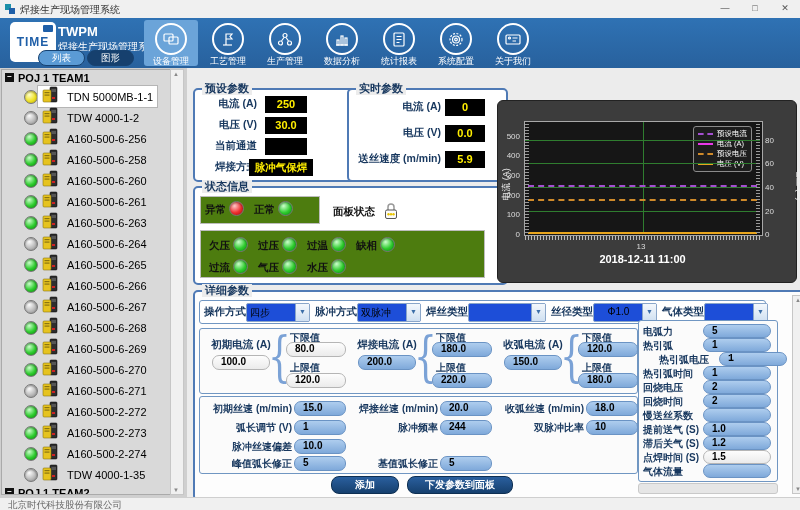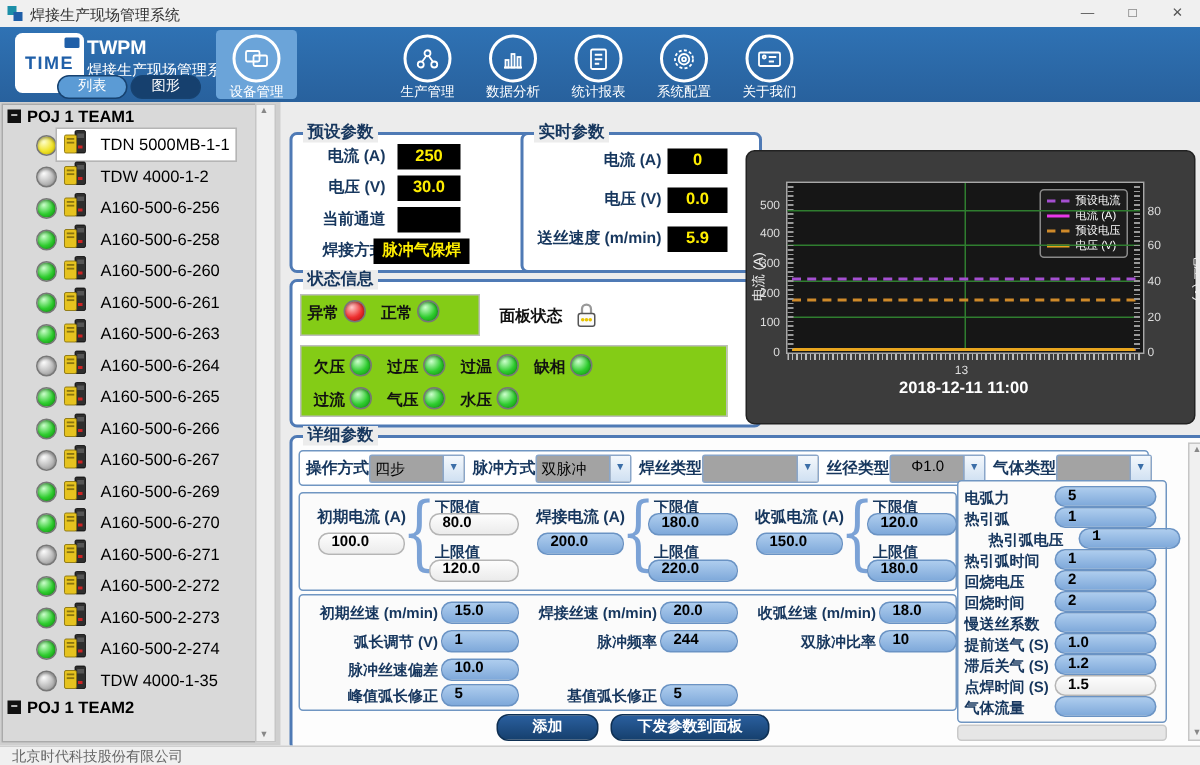--- a/index.html
+++ b/index.html
@@ -49,21 +49,21 @@
   .vscroll .up{top:1px;} .vscroll .dn{bottom:1px;}
   #treescroll{left:170px;top:1px;height:424px;}
   
   .gbox{position:absolute;border:2px solid #4f7ab5;border-radius:5px;background:#fff;padding-left:14px;}
   .gbox>.legend{position:absolute;top:-8px;left:7px;background:#ececec;padding:0 3px;color:#17375e;font-weight:bold;font-size:11px;line-height:13px;}
   
   .prow{position:absolute;height:17px;}
   .plabel{position:absolute;top:1px;text-align:right;font-size:10.5px;font-weight:bold;color:#17375e;white-space:nowrap;}
   .lcd{position:absolute;top:0;background:#000;color:#ffee00;font-weight:bold;font-size:11px;text-align:center;height:17px;line-height:17px;}
   
-  .sgray{position:absolute;background:#84cc16;border:1px solid #bdbdbd;}
+  .sgray{position:absolute;background:#4d7c0f;border:1px solid #bdbdbd;}
   .sled{display:inline-block;width:13px;height:13px;border-radius:50%;border:1px solid #777;vertical-align:-3px;box-shadow:inset 0 1px 2px rgba(0,0,0,.35);margin:0 6px 0 3px;}
   .slabel{font-size:10.5px;font-weight:bold;color:#111;}
   
   #chart{position:absolute;left:497px;top:100px;width:298px;height:181px;background:#3c3c3c;border:1px solid #222;border-radius:6px;color:#eee;}
   #chart .ctitle{position:absolute;left:0;top:5px;width:100%;text-align:center;font-size:11px;color:#fff;}
   #plot{position:absolute;background:#161616;border:1px solid #a8a8a8;}
   .gridh,.gridv{position:absolute;background:#2f7d2f;}
   .cline{position:absolute;height:0;}
   .ytick{position:absolute;font-size:8px;color:#ddd;}
   .axlab{position:absolute;font-size:9px;color:#eee;white-space:nowrap;}
@@ -71,21 +71,21 @@
   #xcaption{position:absolute;font-size:11px;font-weight:bold;color:#fff;text-align:center;}
   #legend{position:absolute;background:rgba(30,30,30,.85);border:1px solid #8a8a8a;border-radius:3px;padding:2px 4px;}
   #legend .lrow{display:flex;align-items:center;height:10px;}
   #legend .samp{width:15px;margin-right:4px;}
   #legend .ltx{font-size:7.5px;color:#fff;white-space:nowrap;}
   .mticksx{position:absolute;height:4px;background:repeating-linear-gradient(90deg,#bbb 0,#bbb 1px,transparent 1px,transparent 3px);}
   .mticksy{position:absolute;width:4px;background:repeating-linear-gradient(0deg,#999 0,#999 1px,transparent 1px,transparent 3px);}
   
   .subbox{position:absolute;border:1px solid #7096c2;border-radius:3px;background:#fbfbfb;}
   .dlbl{font-size:10.5px;font-weight:bold;color:#17375e;white-space:nowrap;}
-  .combo{display:inline-flex;height:17px;border:1px solid #8aa6c9;background:#a3a3a3;border-radius:2px;cursor:pointer;}
+  .combo{display:inline-flex;height:17px;border:1px solid #8aa6c9;background:#1d4ed8;border-radius:2px;cursor:pointer;}
   .combo .val{font-size:10px;padding:2px 2px 0 3px;color:#000;overflow:hidden;white-space:nowrap;}
   .combo .btn{width:13px;background:linear-gradient(#f4f8fc,#cfe0f2);border-left:1px solid #8aa6c9;color:#3b6ea8;font-size:7px;text-align:center;line-height:15px;}
   .pill{position:absolute;height:13px;border-radius:7px;background:linear-gradient(#aecdee,#7fa9da);border:1px solid #6a93c4;color:#000;font-weight:bold;font-size:10px;line-height:12px;padding-left:8px;box-sizing:content-box;cursor:text;}
   .pill.light{background:linear-gradient(#fdfdfd,#ebebeb);border-color:#b5b5b5;}
   .brace{position:absolute;color:#7ba2d6;font-family:"DejaVu Serif",serif;font-size:36px;transform:scaleY(1.5);line-height:36px;}
   .limlbl{position:absolute;font-size:10px;font-weight:bold;color:#17375e;}
   .navybtn{position:absolute;height:16px;border-radius:8px;background:linear-gradient(#2a5f9e,#16406e);border:1px solid #0e2f52;color:#fff;font-size:10px;font-weight:bold;text-align:center;line-height:15px;cursor:pointer;}
   .hbar{position:absolute;height:9px;background:#e6e6e6;border:1px solid #c9c9c9;border-radius:3px;}
   
   #footer{position:absolute;left:0;top:497px;width:800px;height:13px;background:#f0f0f0;border-top:1px solid #cfcfcf;font-size:9.5px;color:#666;line-height:13px;padding-left:8px;box-sizing:border-box;}
@@ -121,20 +121,29 @@
     <div id="nav">
         <div class="navitem sel" style="left: 144px;">
           <div class="circ">
             <svg width="18" height="17" viewBox="0 0 18 17" fill="none" stroke="#fff" stroke-width="1.2">
               <rect x="2" y="3" width="9" height="7" rx="1"></rect>
               <rect x="7" y="6" width="9" height="7" rx="1"></rect>
             </svg>
           </div>
           <div class="nlabel">设备管理</div>
         </div>
+        <div class="navitem" style="left: 201px;">
+          <div class="circ">
+            <svg width="18" height="17" viewBox="0 0 18 17" fill="none" stroke="#fff" stroke-width="1.2">
+              <path d="M7 14 V3 h6 l-2 2.5 2 2.5 h-6"></path>
+              <path d="M4 14 h9"></path>
+            </svg>
+          </div>
+          <div class="nlabel">工艺管理</div>
+        </div>
         <div class="navitem" style="left: 258px;">
           <div class="circ">
             <svg width="18" height="17" viewBox="0 0 18 17" fill="none" stroke="#fff" stroke-width="1.2">
               <circle cx="9" cy="4.5" r="2"></circle>
               <circle cx="4.5" cy="12" r="2"></circle>
               <circle cx="13.5" cy="12" r="2"></circle>
               <path d="M8 6.5 L5.5 10 M10 6.5 l2.5 3.5"></path>
             </svg>
           </div>
           <div class="nlabel">生产管理</div>
@@ -330,20 +339,34 @@
           <span class="hl">
             <span><svg width="17" height="17" viewBox="0 0 17 17">
                 <rect x="8" y="1" width="7" height="15" rx="1" fill="#2e2e2e" stroke="#000" stroke-width="0.5"></rect>
                 <rect x="1" y="4" width="8" height="12" rx="1" fill="#e6c31f" stroke="#8a7510" stroke-width="0.6"></rect>
                 <rect x="2.5" y="6" width="5" height="1.2" fill="#8a7510"></rect>
                 <rect x="2.5" y="8.5" width="5" height="1.2" fill="#8a7510"></rect>
                 <rect x="10" y="11" width="3" height="2" fill="#cc2222"></rect>
                 <rect x="9.5" y="3" width="4.5" height="3" fill="#555"></rect>
               </svg></span>
             <span class="dlabel">A160-500-6-267</span>
+          </span>
+        </div>
+        <div class="titem">
+          <span class="led green"></span>
+          <span class="hl">
+            <span><svg width="17" height="17" viewBox="0 0 17 17">
+                <rect x="8" y="1" width="7" height="15" rx="1" fill="#2e2e2e" stroke="#000" stroke-width="0.5"></rect>
+                <rect x="1" y="4" width="8" height="12" rx="1" fill="#e6c31f" stroke="#8a7510" stroke-width="0.6"></rect>
+                <rect x="2.5" y="6" width="5" height="1.2" fill="#8a7510"></rect>
+                <rect x="2.5" y="8.5" width="5" height="1.2" fill="#8a7510"></rect>
+                <rect x="10" y="11" width="3" height="2" fill="#cc2222"></rect>
+                <rect x="9.5" y="3" width="4.5" height="3" fill="#555"></rect>
+              </svg></span>
+            <span class="dlabel">A160-500-6-268</span>
           </span>
         </div>
         <div class="titem">
           <span class="led green"></span>
           <span class="hl">
             <span><svg width="17" height="17" viewBox="0 0 17 17">
                 <rect x="8" y="1" width="7" height="15" rx="1" fill="#2e2e2e" stroke="#000" stroke-width="0.5"></rect>
                 <rect x="1" y="4" width="8" height="12" rx="1" fill="#e6c31f" stroke="#8a7510" stroke-width="0.6"></rect>
                 <rect x="2.5" y="6" width="5" height="1.2" fill="#8a7510"></rect>
                 <rect x="2.5" y="8.5" width="5" height="1.2" fill="#8a7510"></rect>

